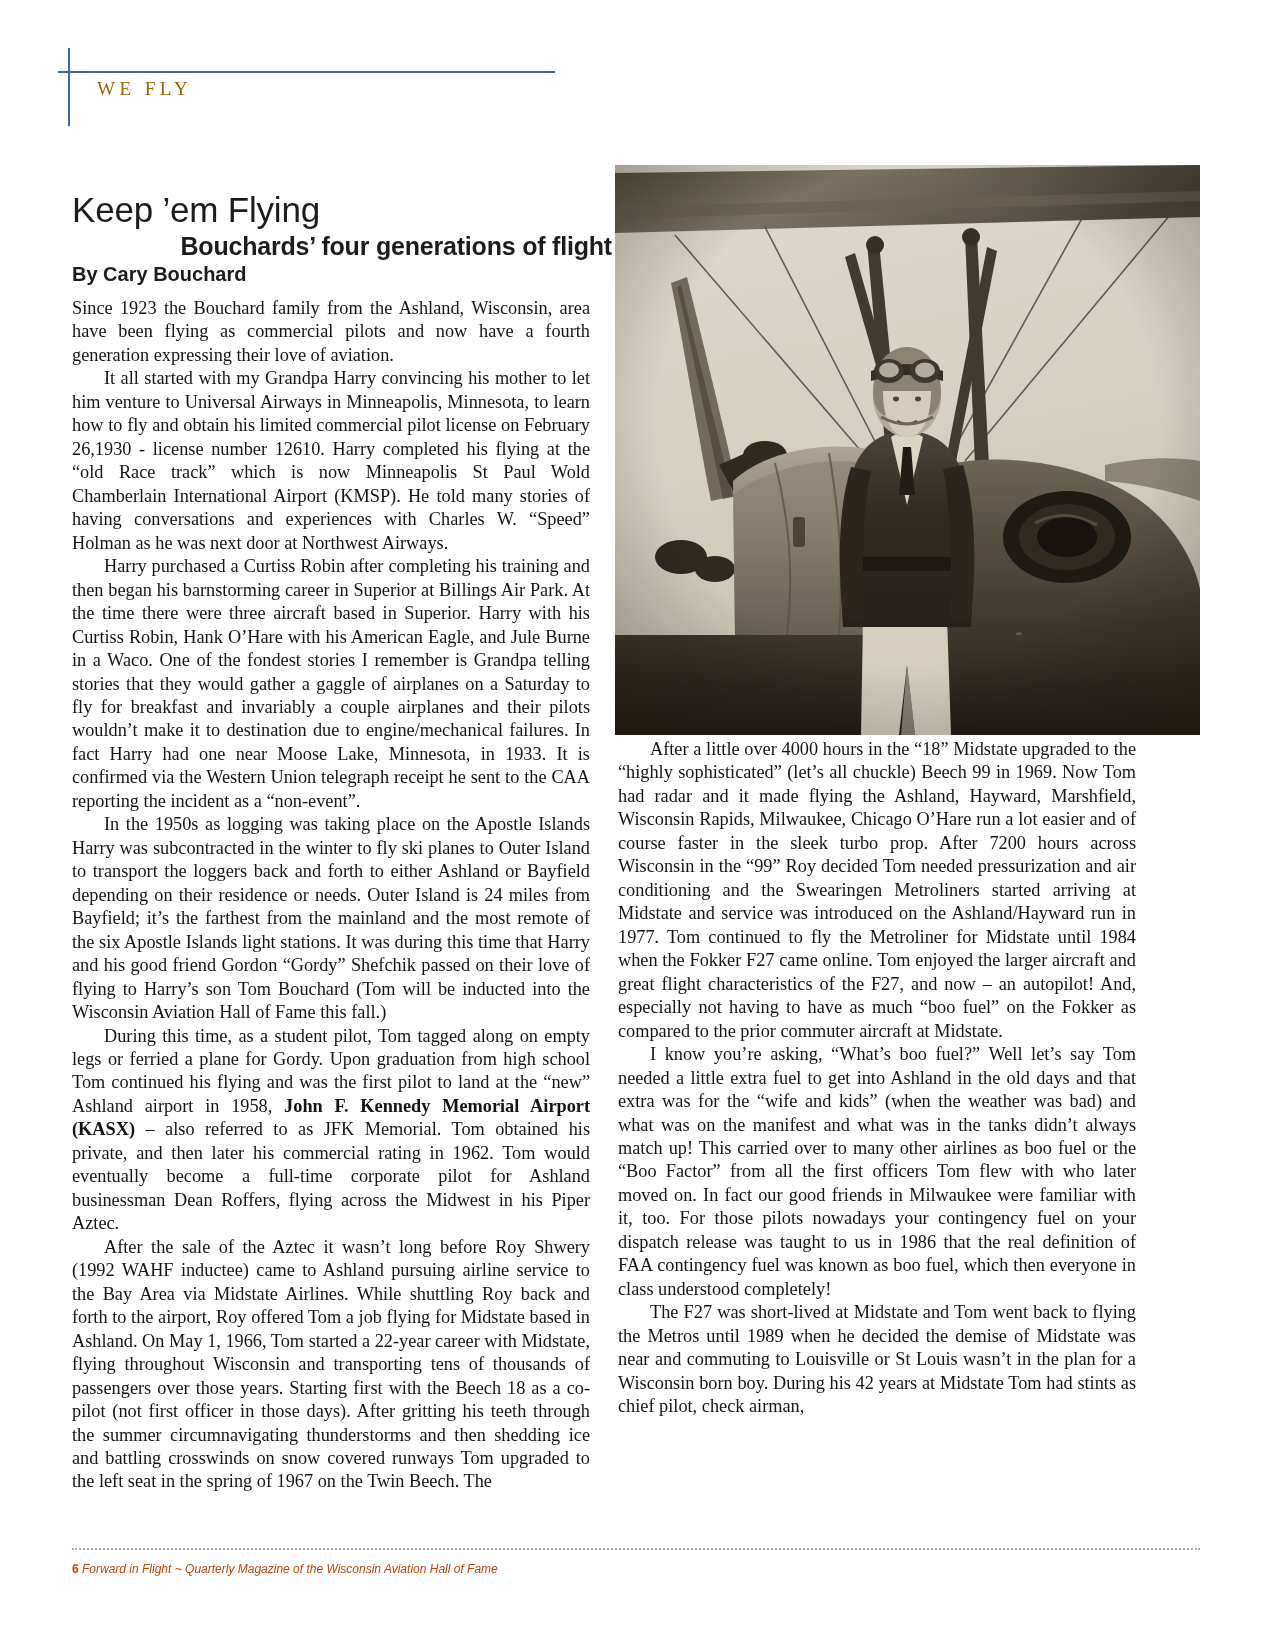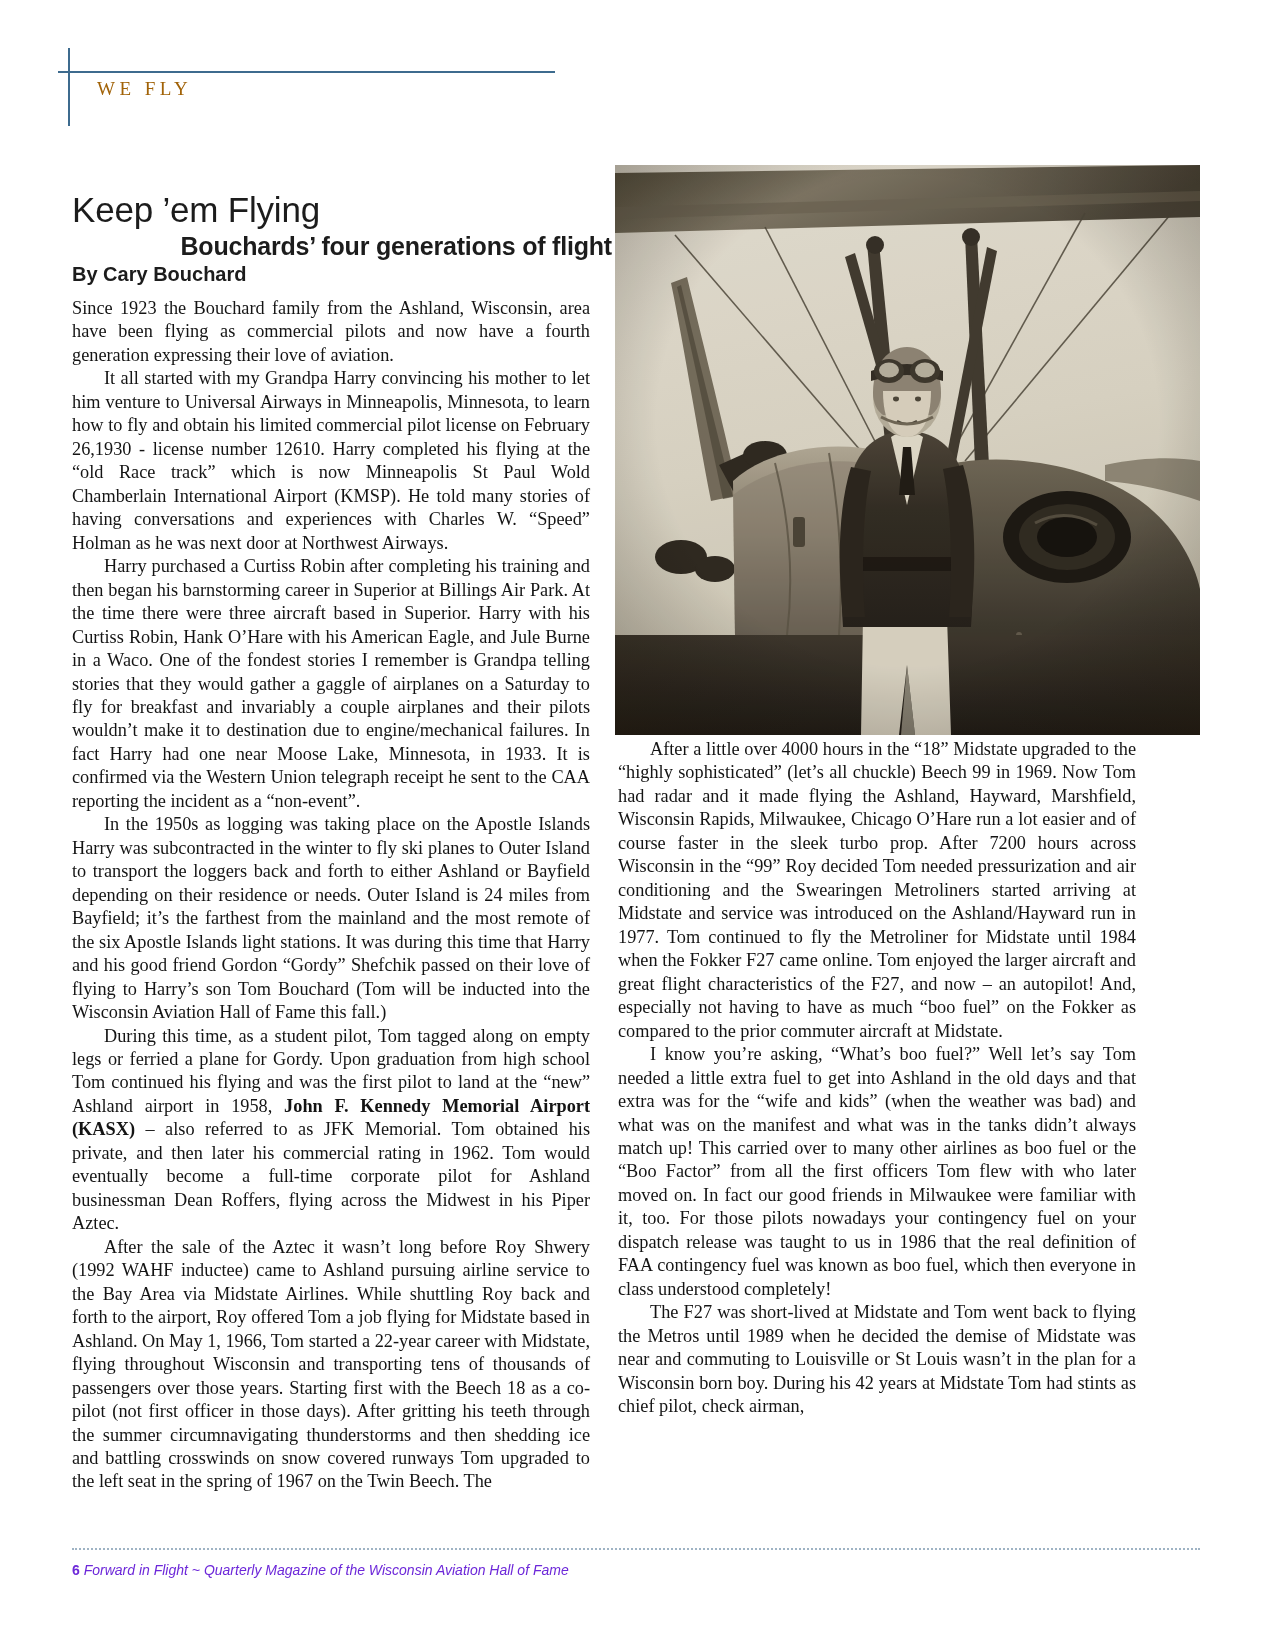--- a/index.html
+++ b/index.html
@@ -132,22 +132,22 @@
     top: 1548px;
     width: 1128px;
     height: 0;
     border-top: 2px dotted #9fb3c4;
   }
   .footer-text {
     position: absolute;
     left: 72px;
     top: 1562px;
     font-family: "Liberation Sans", "DejaVu Sans", sans-serif;
-    font-size: 14px;
-    color: #6d28d9;
+    font-size: 12px;
+    color: #c2410c;
     white-space: nowrap;
   }
   .footer-text .pagenum {
     font-weight: bold;
     font-style: normal;
   }
   .footer-text .credit {
     font-style: italic;
   }
 </style>

